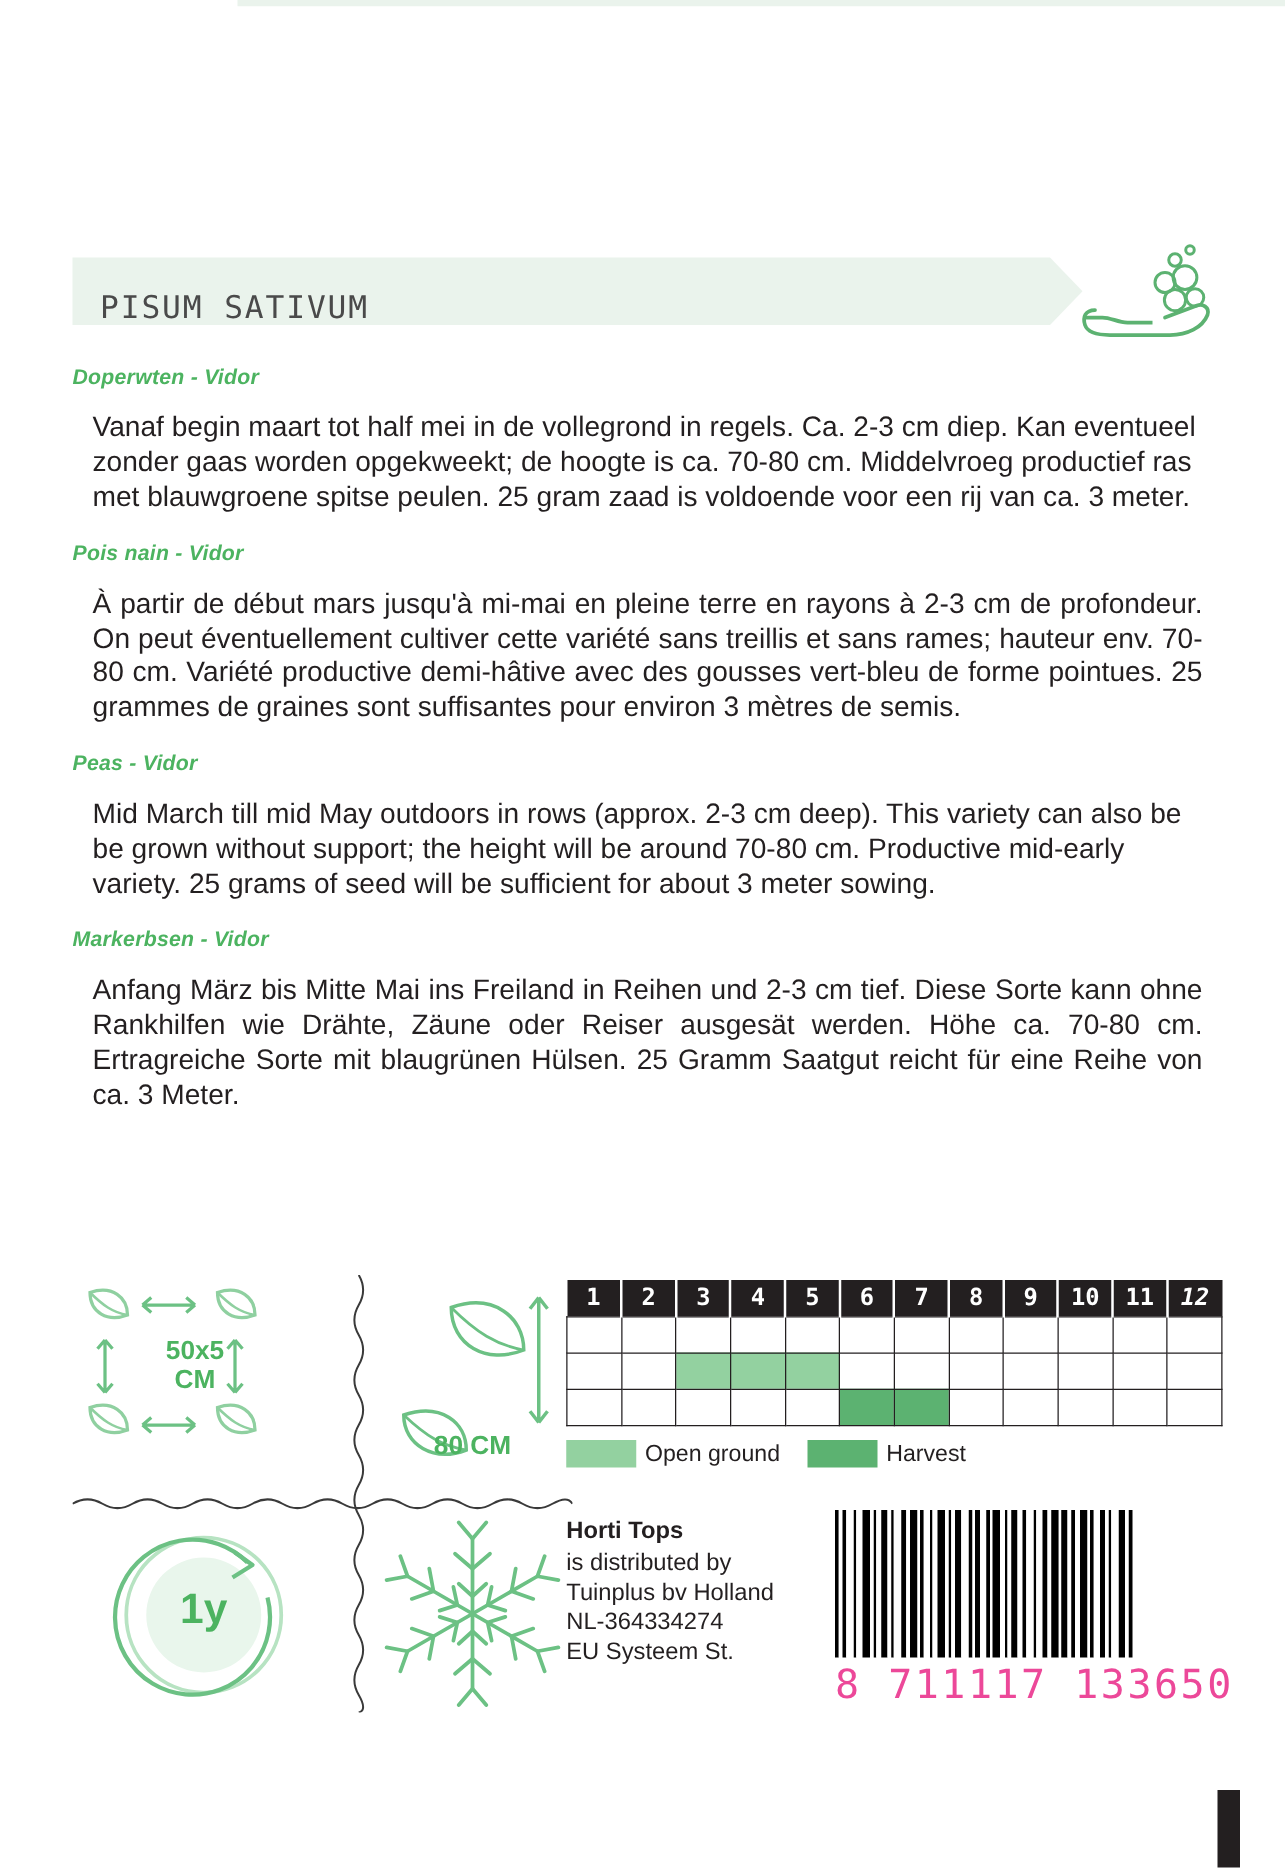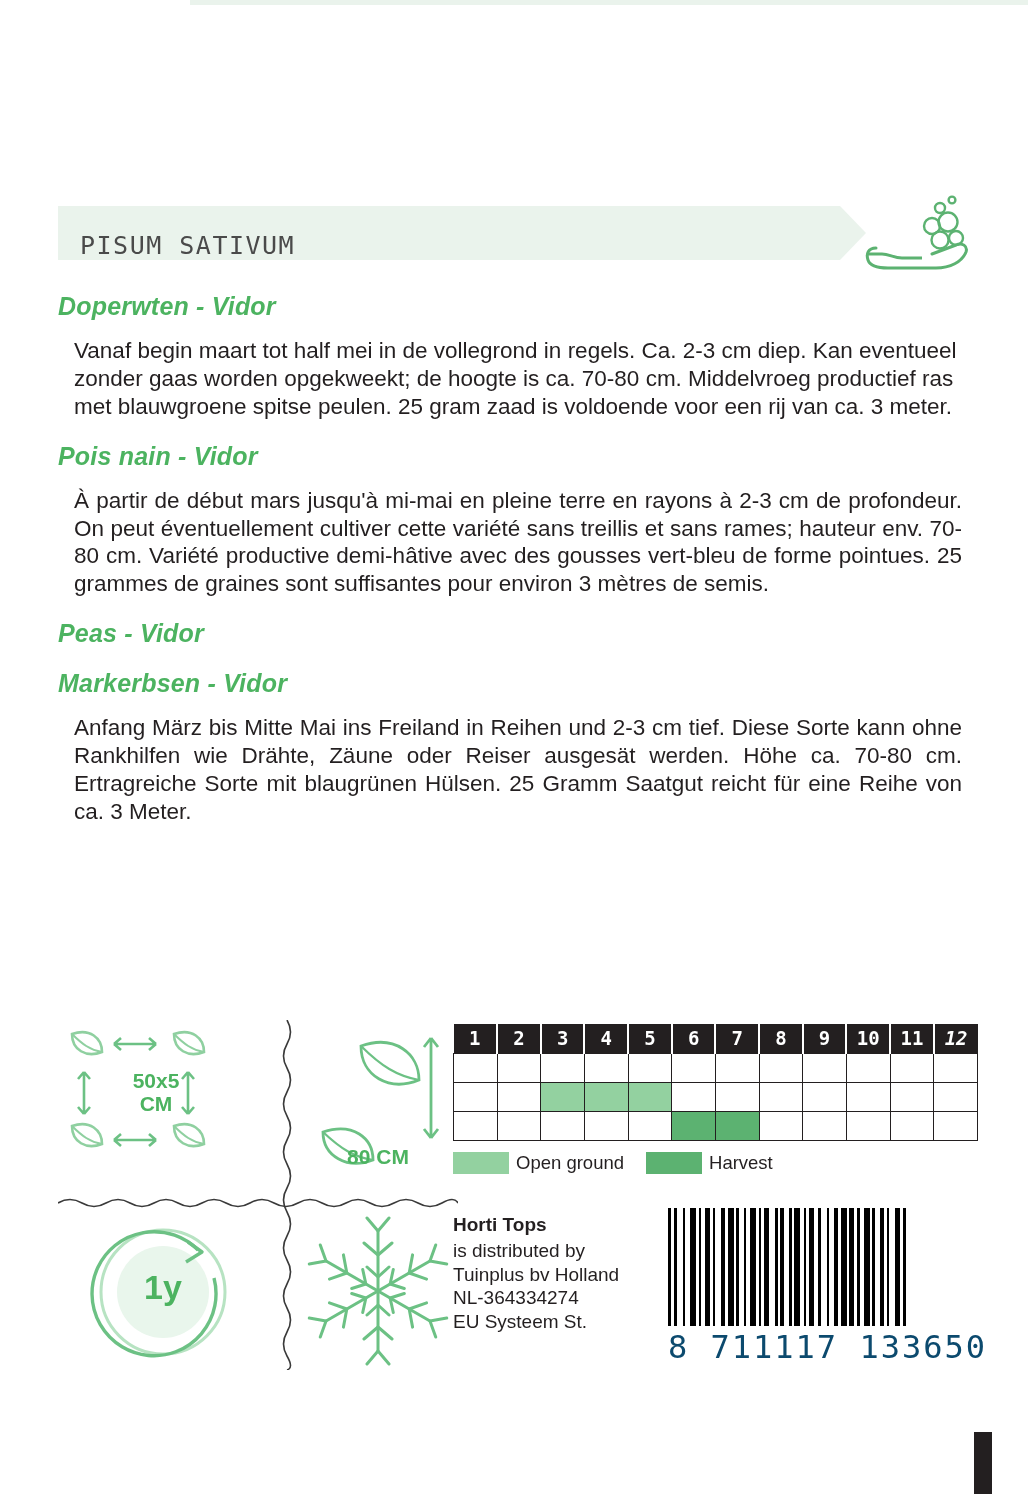--- a/index.html
+++ b/index.html
@@ -61,21 +61,21 @@
   
   .blocks {
     position: absolute;
     left: 58px;
     top: 292px;
     width: 920px;
   }
   .lang-block { margin-bottom: 21px; }
   .lang-heading {
     color: #4cb360;
-    font-size: 25px;
+    font-size: 17px;
     font-weight: bold;
     font-style: italic;
     margin: 0 0 1px 0;
     letter-spacing: 0.2px;
   }
   .lang-body {
     font-size: 22.5px;
     line-height: 1.24;
     color: #231f20;
     margin: 16px;
@@ -212,21 +212,21 @@
     height: 118px;
     display: flex;
     align-items: flex-end;
   }
   .barcode i { display: block; background: #000; height: 100%; }
   .barcode-num {
     font-family: "DejaVu Sans Mono", monospace;
     font-size: 32px;
     letter-spacing: 2px;
     margin-top: 2px;
-    color: #0c4a6e;
+    color: #ec4899;
     white-space: nowrap;
   }
 
   .black-tab {
     position: absolute;
     right: 36px;
     bottom: 6px;
     width: 18px;
     height: 62px;
     background: #231f20;
@@ -272,20 +272,21 @@
       <p class="lang-body">Vanaf begin maart tot half mei in de vollegrond in regels. Ca. 2-3 cm diep. Kan eventueel zonder gaas worden opgekweekt; de hoogte is ca. 70-80 cm. Middelvroeg productief ras met blauwgroene spitse peulen. 25 gram zaad is voldoende voor een rij van ca. 3 meter.</p>
     </div>
 
     <div class="lang-block">
       <p class="lang-heading">Pois nain - Vidor</p>
       <p class="lang-body justify">À partir de début mars jusqu'à mi-mai en pleine terre en rayons à 2-3 cm de profondeur. On peut éventuellement cultiver cette variété sans treillis et sans rames; hauteur env. 70-80 cm. Variété productive demi-hâtive avec des gousses vert-bleu de forme pointues. 25 grammes de graines sont suffisantes pour environ 3 mètres de semis.</p>
     </div>
 
     <div class="lang-block">
       <p class="lang-heading">Peas - Vidor</p>
+      <p class="lang-body">Mid March till mid May outdoors in rows (approx. 2-3 cm deep). This variety can also be be grown without support; the height will be around 70-80 cm. Productive mid-early variety. 25 grams of seed will be sufficient for about 3 meter sowing.</p>
     </div>
 
     <div class="lang-block">
       <p class="lang-heading">Markerbsen - Vidor</p>
       <p class="lang-body justify">Anfang März bis Mitte Mai ins Freiland in Reihen und 2-3 cm tief. Diese Sorte kann ohne Rankhilfen wie Drähte, Zäune oder Reiser ausgesät werden. Höhe ca. 70-80 cm. Ertragreiche Sorte mit blaugrünen Hülsen. 25 Gramm Saatgut reicht für eine Reihe von ca. 3 Meter.</p>
     </div>
 
   </div>
 
   <div class="icon-area">

